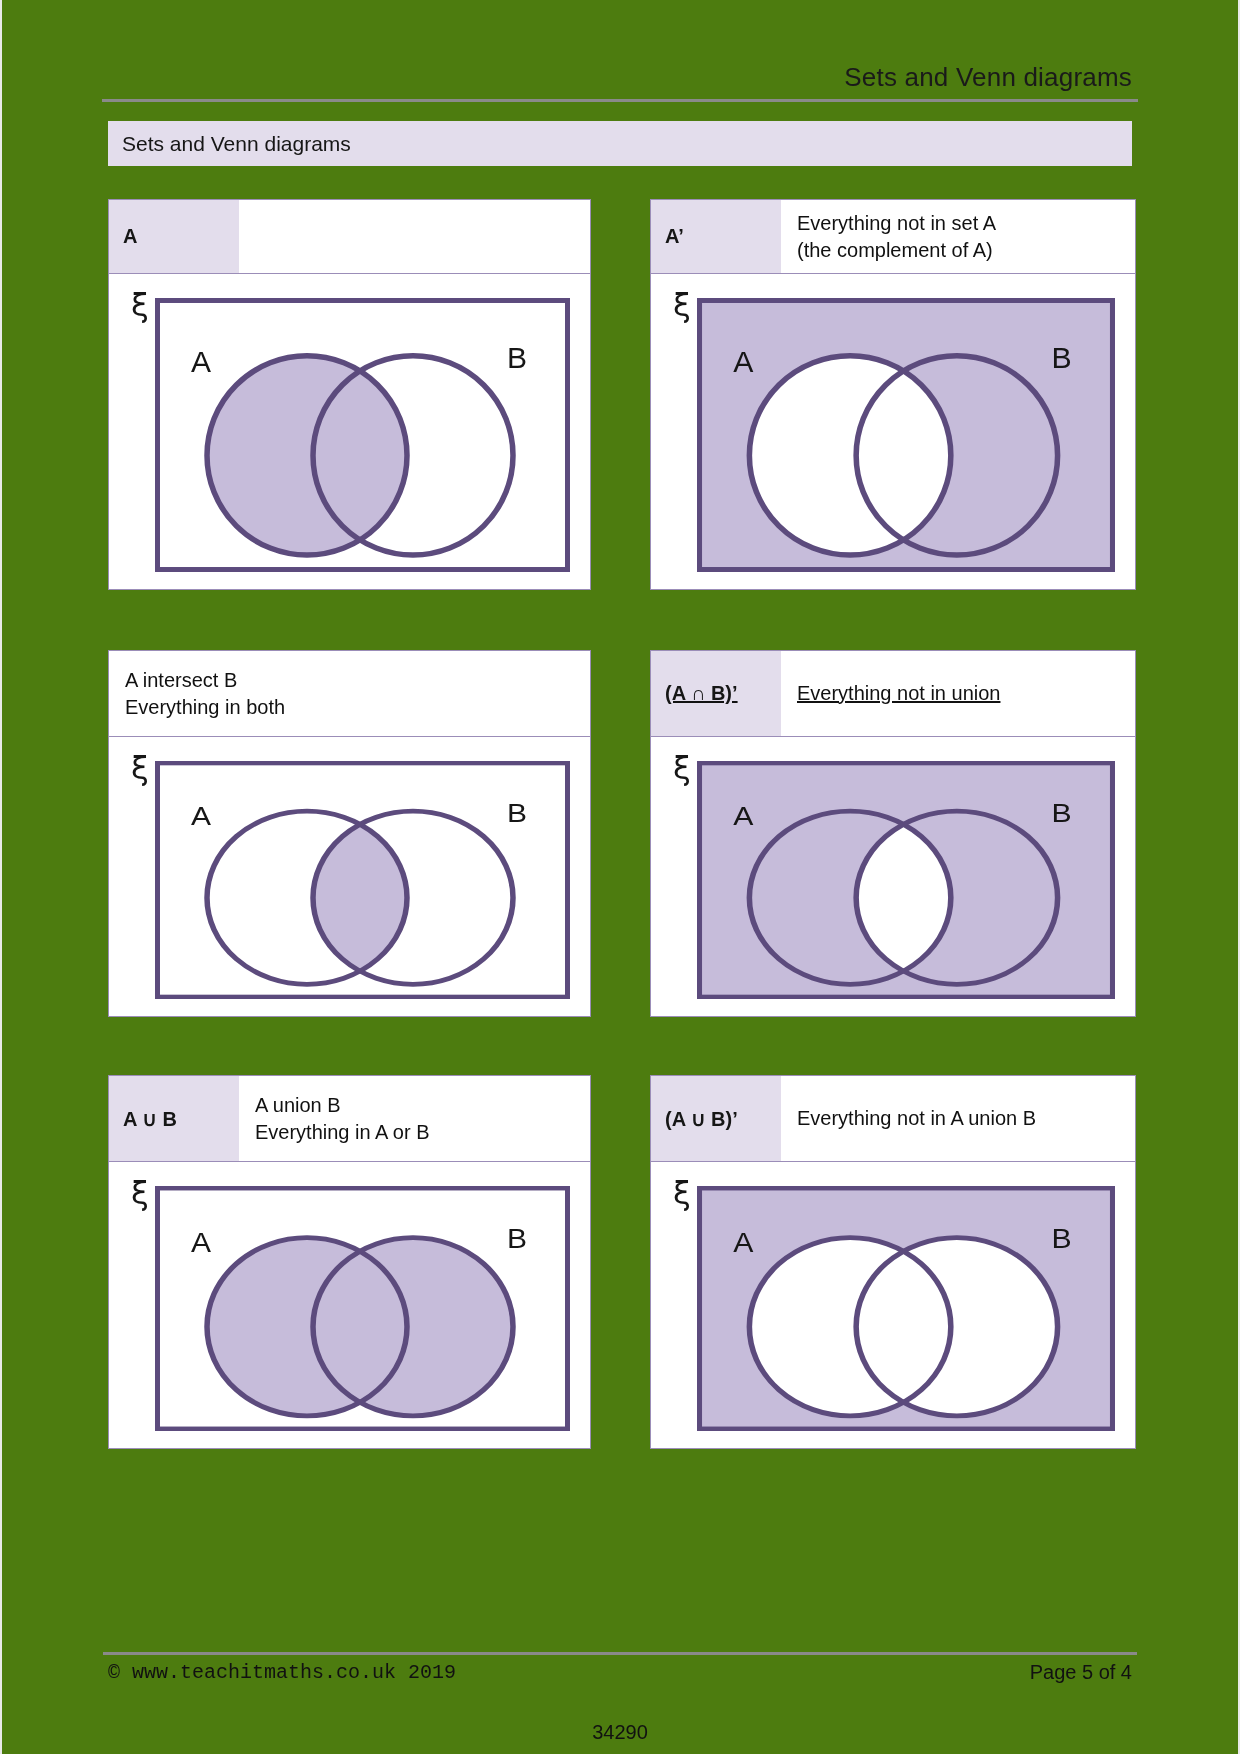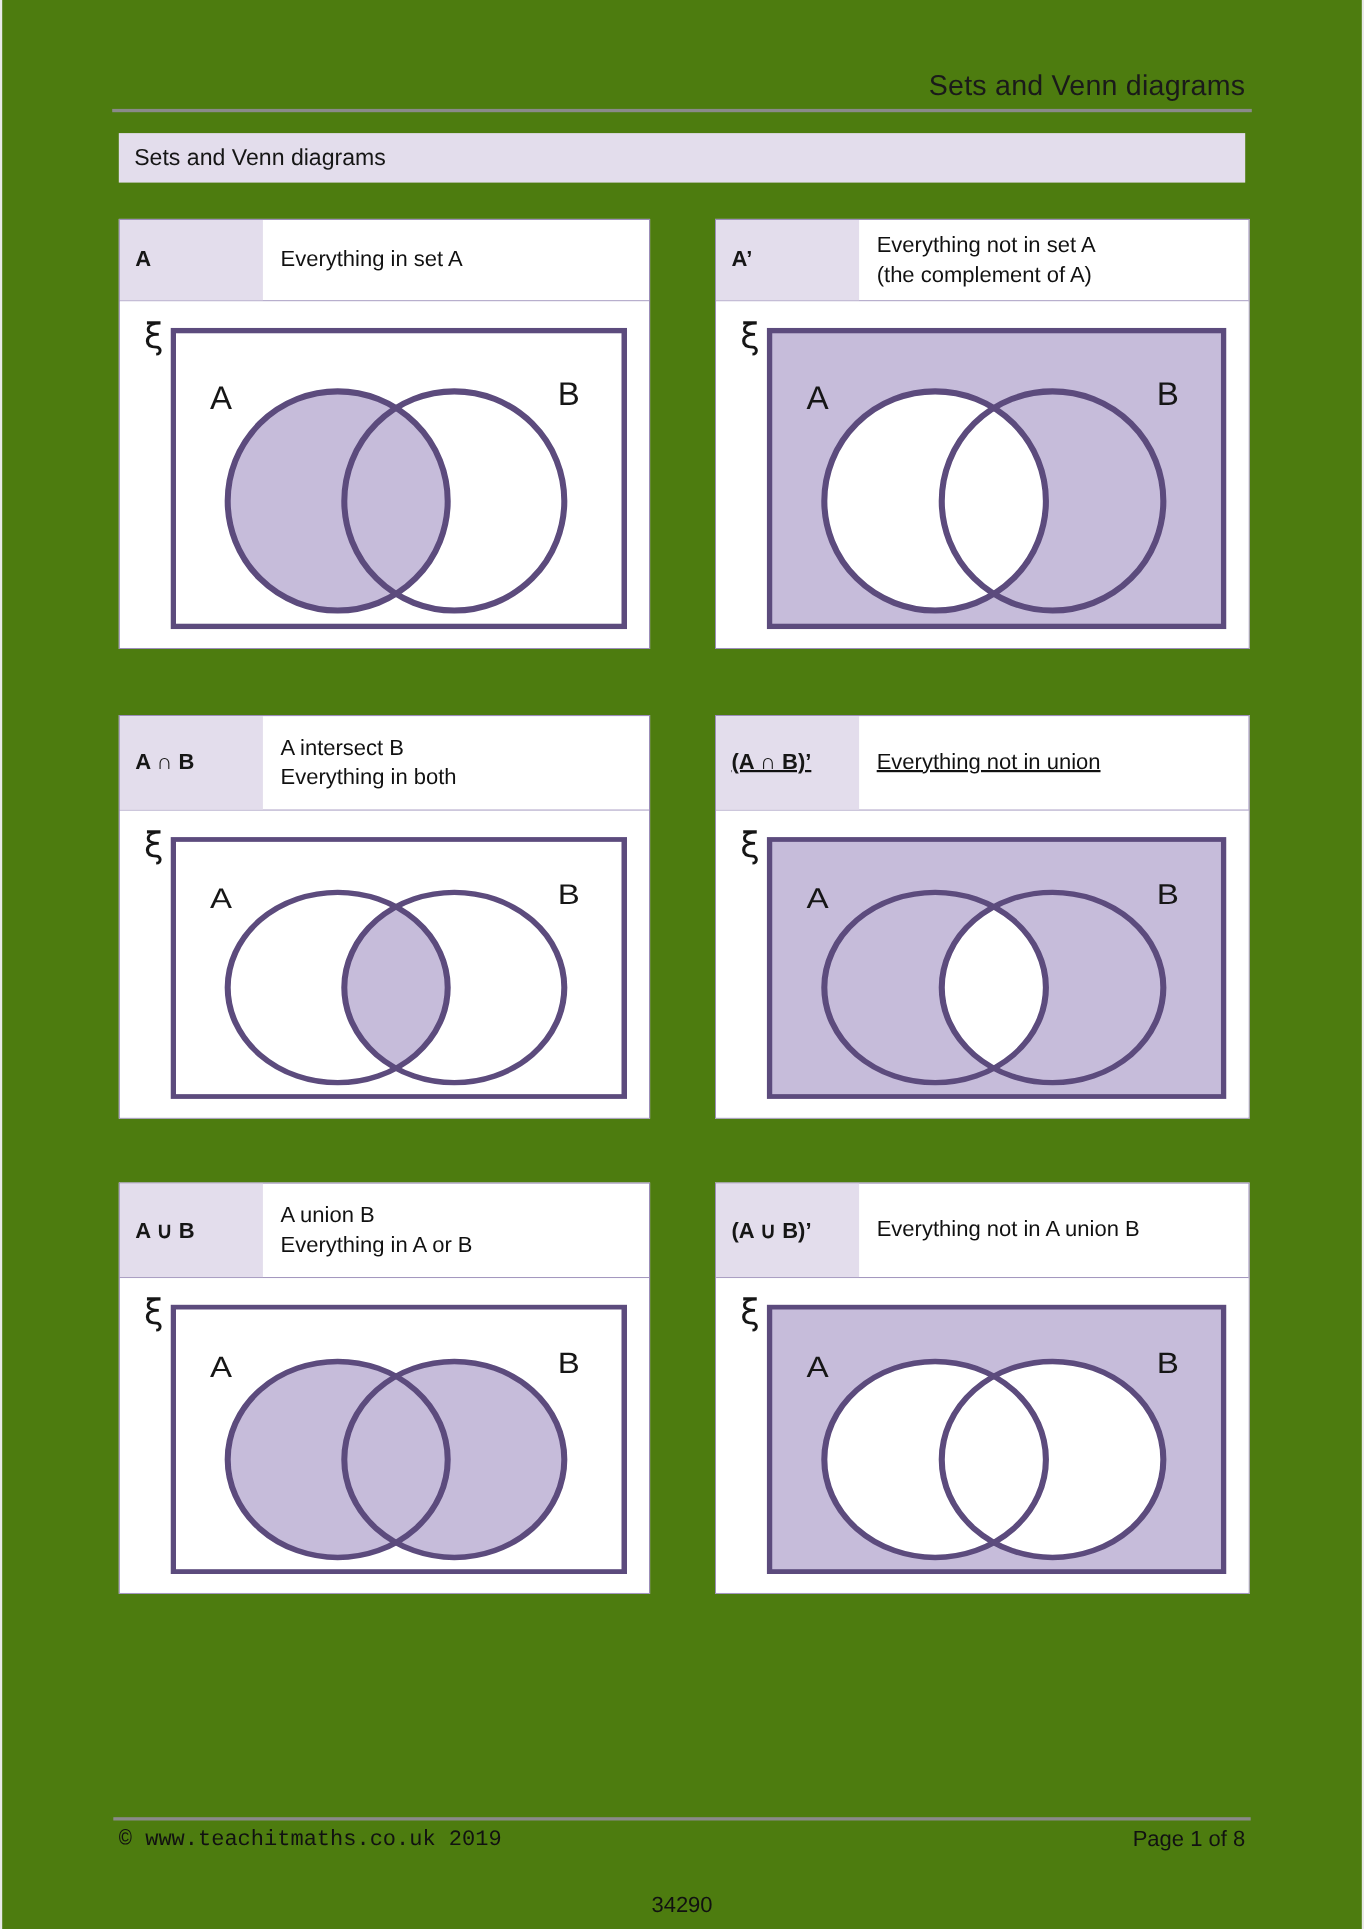--- a/index.html
+++ b/index.html
@@ -66,24 +66,20 @@
   <div class="doc-header-title">Sets and Venn diagrams</div>
   <div class="header-rule"></div>
 
   <div class="title-bar">
     <span>Sets and Venn diagrams</span>
   </div>
 
   <section class="panel p0">
     <div class="panel-header">
       <div class="panel-label">A</div>
-      <div class="panel-desc">
-        <div class="desc-line">Everything in set A</div>
-
-      </div>
     </div>
     <div class="panel-body">
       <span class="xi">ξ</span>
       <div class="venn-area">
         <svg class="venn" viewBox="0 0 415 275" preserveAspectRatio="none">
           <rect class="v-bg" x="2.5" y="2.5" width="410" height="270" fill="#ffffff"></rect>
           <circle class="v-fa" cx="152" cy="158" r="100" fill="#c6bcda"></circle>
           <circle class="v-fb" cx="258" cy="158" r="100" fill="#ffffff"></circle>
           <clipPath id="clipA0">
               <circle cx="152" cy="158" r="100"></circle>
@@ -123,21 +119,20 @@
           <rect class="v-frame" x="2.5" y="2.5" width="410" height="270"></rect>
           <text class="v-label" x="36" y="74">A</text>
           <text class="v-label" x="352" y="70">B</text>
         </svg>
       </div>
     </div>
   </section>
 
   <section class="panel p2">
     <div class="panel-header">
-      <div class="panel-label">A ∩ B</div>
       <div class="panel-desc">
         <div class="desc-line">A intersect B</div>
         <div class="desc-line">Everything in both</div>
       </div>
     </div>
     <div class="panel-body">
       <span class="xi">ξ</span>
       <div class="venn-area">
         <svg class="venn" viewBox="0 0 415 275" preserveAspectRatio="none">
           <rect class="v-bg" x="2.5" y="2.5" width="410" height="270" fill="#ffffff"></rect>
@@ -241,16 +236,16 @@
           <text class="v-label" x="352" y="70">B</text>
         </svg>
       </div>
     </div>
   </section>
 
   <div class="footer-rule"></div>
   <div class="footer">
     <span class="f-left">© www.teachitmaths.co.uk 2019</span>
     <span class="f-center">34290</span>
-    <span class="f-right">Page 1 of 8</span>
+    <span class="f-right">Page 5 of 4</span>
   </div>
 
 </div>
 
 </body></html>

